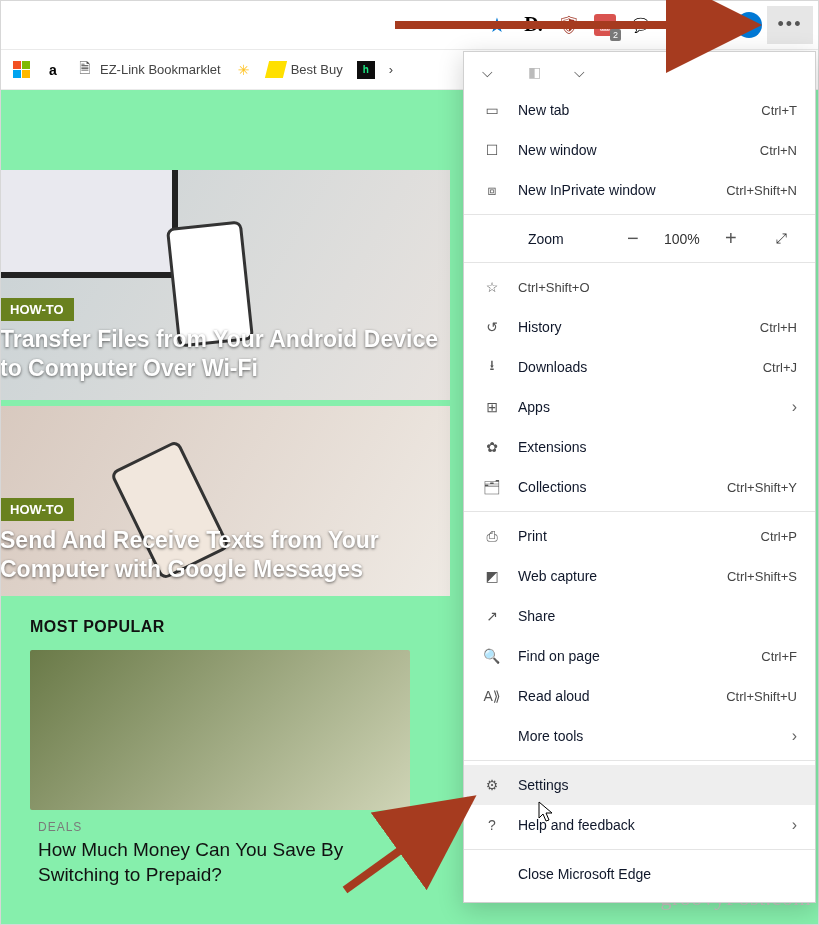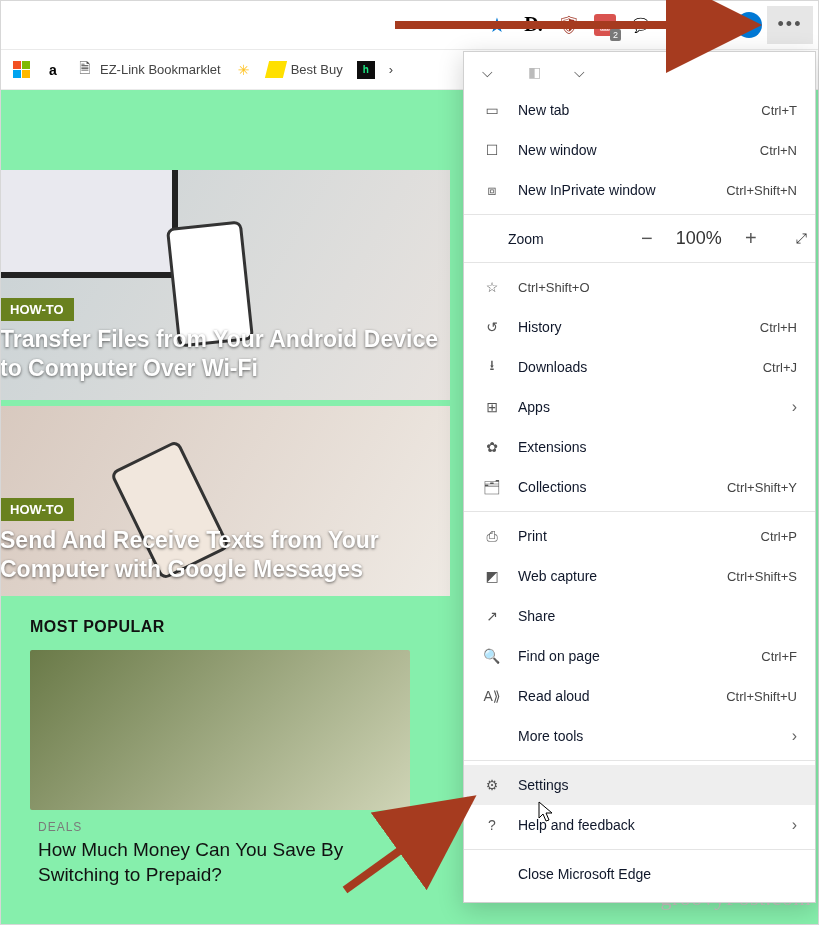--- a/index.html
+++ b/index.html
@@ -42,25 +42,25 @@
     .menu { position: absolute; top: 51px; right: 3px; width: 353px; background: #fff; border: 1px solid #d0d0d0; box-shadow: 0 6px 24px rgba(0,0,0,.18); z-index: 10; padding-bottom: 8px; }
     .menu-iconrow { display: flex; gap: 26px; padding: 12px 18px 6px; }
     .menu-iconrow svg, .menu-iconrow span { width: 20px; height: 20px; color: #555; cursor:pointer; }
     .menu-item { display: flex; align-items: center; padding: 10px 18px; cursor: pointer; gap: 16px; }
     .menu-item.hl { background: #eee; }
     .mi-icon { width: 20px; height: 20px; flex: 0 0 20px; display:flex; align-items:center; justify-content:center; color:#555; }
     .mi-label { flex: 1 1 auto; color: #0f172a; font-size: 14px; }
     .mi-accel { color: #444; font-size: 13px; }
     .chev { color: #666; font-size: 16px; }
     .sep { height: 1px; background: #e4e4e4; margin: 4px 0; }
-    .zoom-row { display:flex; align-items:center; padding:8px 8px; }
+    .zoom-row { display:flex; align-items:center; padding:8px 28px; }
     .zoom-row .mi-label{margin-left:36px;}
     .zoom-ctrl { display:flex; align-items:center; gap:18px; }
     .zoom-btn { width:22px; text-align:center; cursor:pointer; font-size:20px; color:#555; }
-    .zoom-pct { font-size:18px; color:#333; min-width:40px; text-align:center; }
+    .zoom-pct { font-size:14px; color:#333; min-width:40px; text-align:center; }
     .full-btn { margin-left:16px; cursor:pointer; }
     
     .ann-svg { position:absolute; inset:0; pointer-events:none; z-index:20; }
     
     .cursor { position:absolute; left:538px; top:801px; z-index:25; }
     
     .wm { position:absolute; right:8px; bottom:14px; color:#c8c2c2; font-size:22px; font-family:Georgia,serif; letter-spacing:.5px; z-index:5; }
     
     .frame{position:absolute;inset:0;border:1px solid #d7d7d7;pointer-events:none;}
   </style>

